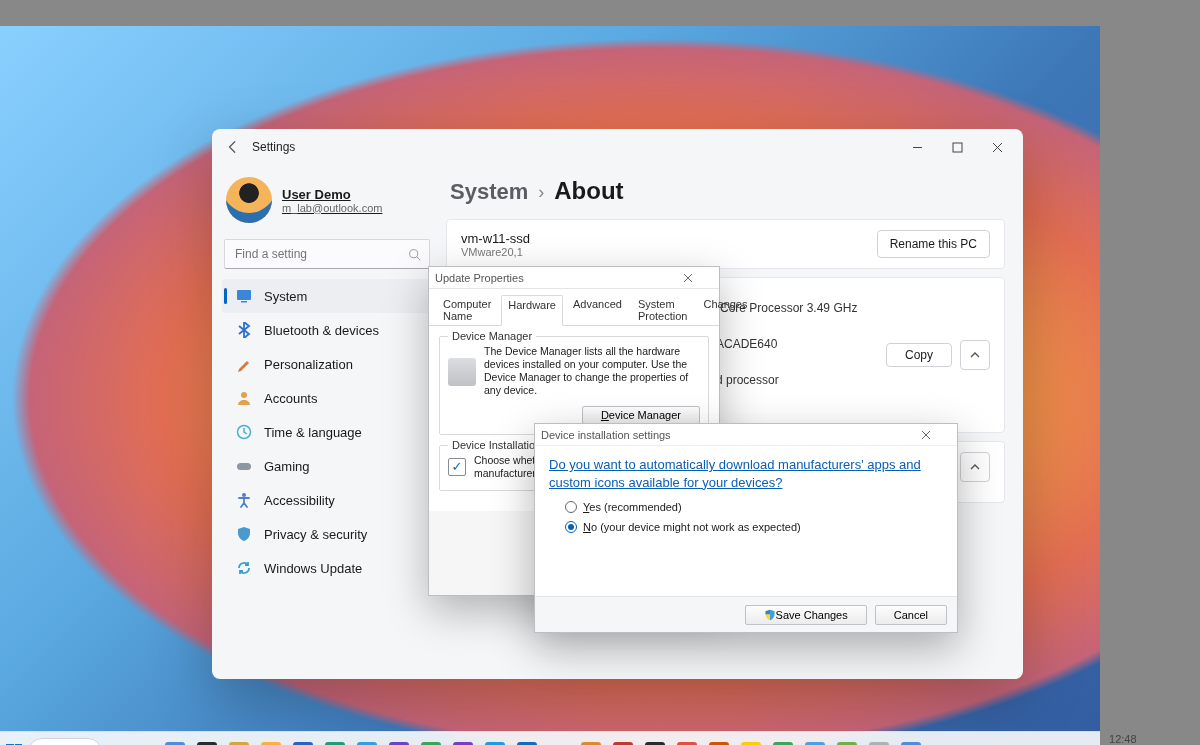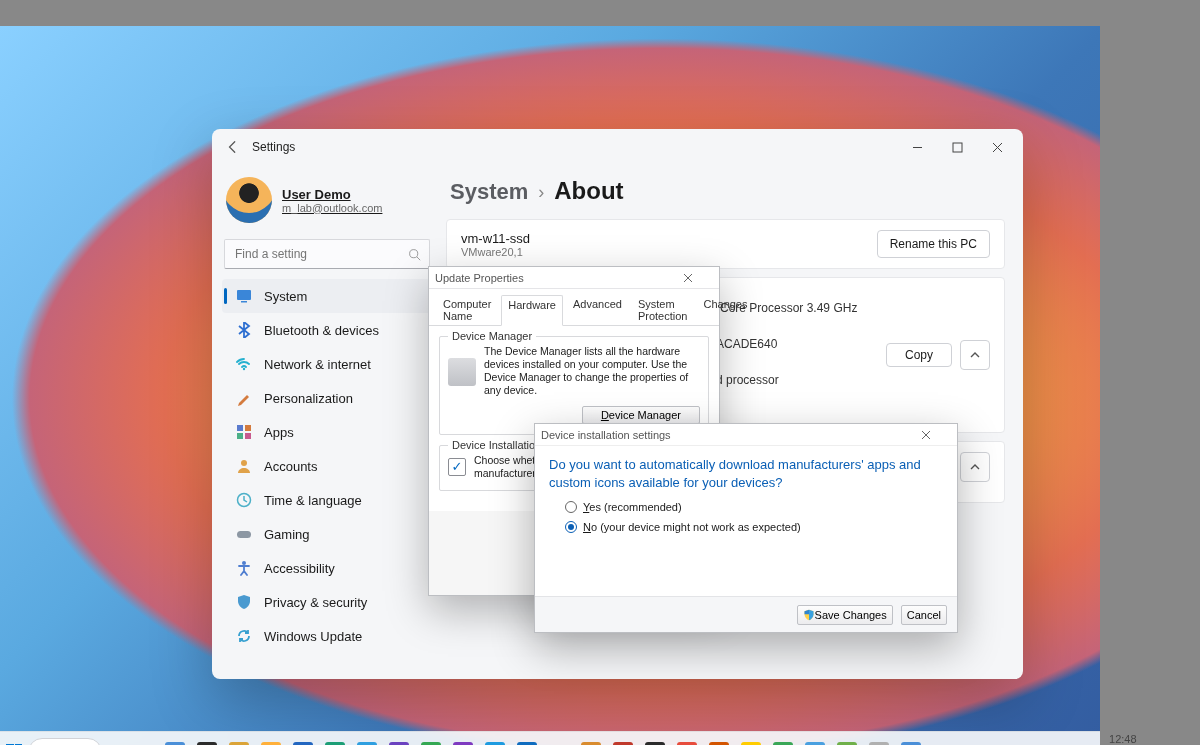--- a/index.html
+++ b/index.html
@@ -55,27 +55,27 @@
   .sp-body{padding:10px 10px;background:#fff;margin:0;}
   .grp{border:1px solid #d8d9dc;border-radius:2px;padding:8px 8px 10px;margin-bottom:10px;position:relative;}
   .grp-legend{position:absolute;top:-7px;left:8px;background:#fff;padding:0 4px;font-size:11px;color:#333;}
   .grp-row{display:flex;gap:8px;align-items:center;}
   .hwicon{width:28px;height:28px;background:linear-gradient(#dcdde0,#bfc1c6);border-radius:3px;margin-top:2px;}
   .grp-btn{display:block;margin:8px 0 0 auto;border:1px solid #bfc1c6;background:linear-gradient(#fdfdfd,#ececee);padding:2px 18px;border-radius:2px;font-size:11px;}
   .chk{width:18px;height:18px;border:1px solid #8a8c92;border-radius:2px;display:flex;align-items:center;justify-content:center;color:#0067c0;font-size:13px;background:#fff;}
   
   .dis{position:absolute;left:534px;top:397px;width:424px;height:210px;background:#fff;border:1px solid #bcbec2;box-shadow:0 15px 40px rgba(0,0,0,.30);font-size:11px;}
   .dis-title{height:22px;display:flex;align-items:center;justify-content:space-between;padding:0 6px;color:#555;border-bottom:1px solid #eee;}
-  .dis-q{color:#0a5fb5;font-size:13px;padding:10px 14px 6px;line-height:1.35;}
+  .dis-q{color:#0a5fb5;font-size:13px;padding:10px 14px 6px;line-height:1.35;text-decoration:underline;}
   .radio-row{display:flex;align-items:center;gap:6px;padding:4px 0 4px 30px;font-size:11px;}
   .radio{width:12px;height:12px;border:1px solid #666;border-radius:50%;display:inline-flex;align-items:center;justify-content:center;}
   .radio.sel{border-color:#0a5fb5;}
   .radio.sel::after{content:"";width:6px;height:6px;border-radius:50%;background:#0a5fb5;}
   .dis-foot{position:absolute;left:0;right:0;bottom:0;height:36px;border-top:1px solid #e3e4e7;background:#f5f6f8;display:flex;align-items:center;justify-content:flex-end;gap:8px;padding:0 10px;}
-  .dbtn{border:1px solid #bfc1c6;background:linear-gradient(#fdfdfd,#ececee);padding:3px 5px;border-radius:2px;font-size:11px;display:flex;align-items:center;gap:0;justify-content:space-between;}
+  .dbtn{border:1px solid #bfc1c6;background:linear-gradient(#fdfdfd,#ececee);padding:3px 18px;border-radius:2px;font-size:11px;display:flex;align-items:center;gap:0;justify-content:space-between;}
   .shield{width:12px;height:12px;display:inline-block;}
   
   .taskbar{position:absolute;left:0;right:0;bottom:0;height:40px;background:rgba(245,247,250,.92);backdrop-filter:blur(2px);border-top:1px solid rgba(0,0,0,.06);display:flex;align-items:center;padding:0 6px;font-size:11px;}
   .start{width:28px;height:28px;border-radius:4px;display:flex;align-items:center;justify-content:center;}
   .winlogo{width:16px;height:16px;display:grid;grid-template-columns:1fr 1fr;grid-template-rows:1fr 1fr;gap:1px;}
   .winlogo span{background:#0078d4;}
   .tsearch{height:28px;width:96px;border:1px solid #d1d3d8;border-radius:14px;display:flex;align-items:center;gap:6px;padding:0 10px;background:#fff;margin:0 6px;}
   .tb-icons{display:flex;align-items:center;gap:6px;}
   .tb-icons .app{width:26px;height:26px;border-radius:4px;display:flex;align-items:center;justify-content:center;font-size:14px;}
   .tray{margin-left:auto;display:flex;align-items:center;gap:10px;color:#444;}
@@ -143,44 +143,24 @@
               <span class="ic">
                 <svg width="16" height="16" viewBox="0 0 16 16">
                   <path d="M8 0v16l5-4-5-4 5-4-5-4zM8 8L3 4m5 4L3 12" stroke="#2e6fd1" fill="none" stroke-width="1.8"></path>
                 </svg>
               </span>
               <span>Bluetooth &amp; devices</span>
             </div>
             <div class="nav-item">
               <span class="ic">
                 <svg width="16" height="16" viewBox="0 0 16 16">
-                  <path d="M8 3C4 3 1 6 1 6m2 2s2-2 5-2 5 2 5 2M6 11s1-1 2-1 2 1 2 1" stroke="#25b0cf" fill="none" stroke-width="1.8" stroke-linecap="round"></path>
-                  <circle cx="8" cy="13" r="1.2" fill="#25b0cf"></circle>
-                </svg>
-              </span>
-              <span>Network &amp; internet</span>
-            </div>
-            <div class="nav-item">
-              <span class="ic">
-                <svg width="16" height="16" viewBox="0 0 16 16">
                   <path d="M3 13l8-8 2 2-8 8-3 1z" fill="#d47b3e"></path>
                 </svg>
               </span>
               <span>Personalization</span>
-            </div>
-            <div class="nav-item">
-              <span class="ic">
-                <svg width="16" height="16" viewBox="0 0 16 16">
-                  <rect x="1" y="1" width="6" height="6" fill="#5a7bce"></rect>
-                  <rect x="9" y="1" width="6" height="6" fill="#d47b3e"></rect>
-                  <rect x="1" y="9" width="6" height="6" fill="#4cb088"></rect>
-                  <rect x="9" y="9" width="6" height="6" fill="#c85a8e"></rect>
-                </svg>
-              </span>
-              <span>Apps</span>
             </div>
             <div class="nav-item">
               <span class="ic">
                 <svg width="16" height="16" viewBox="0 0 16 16">
                   <circle cx="8" cy="5" r="3" fill="#e0a24a"></circle>
                   <path d="M2 15c0-3 3-5 6-5s6 2 6 5z" fill="#e0a24a"></path>
                 </svg>
               </span>
               <span>Accounts</span>
             </div>

